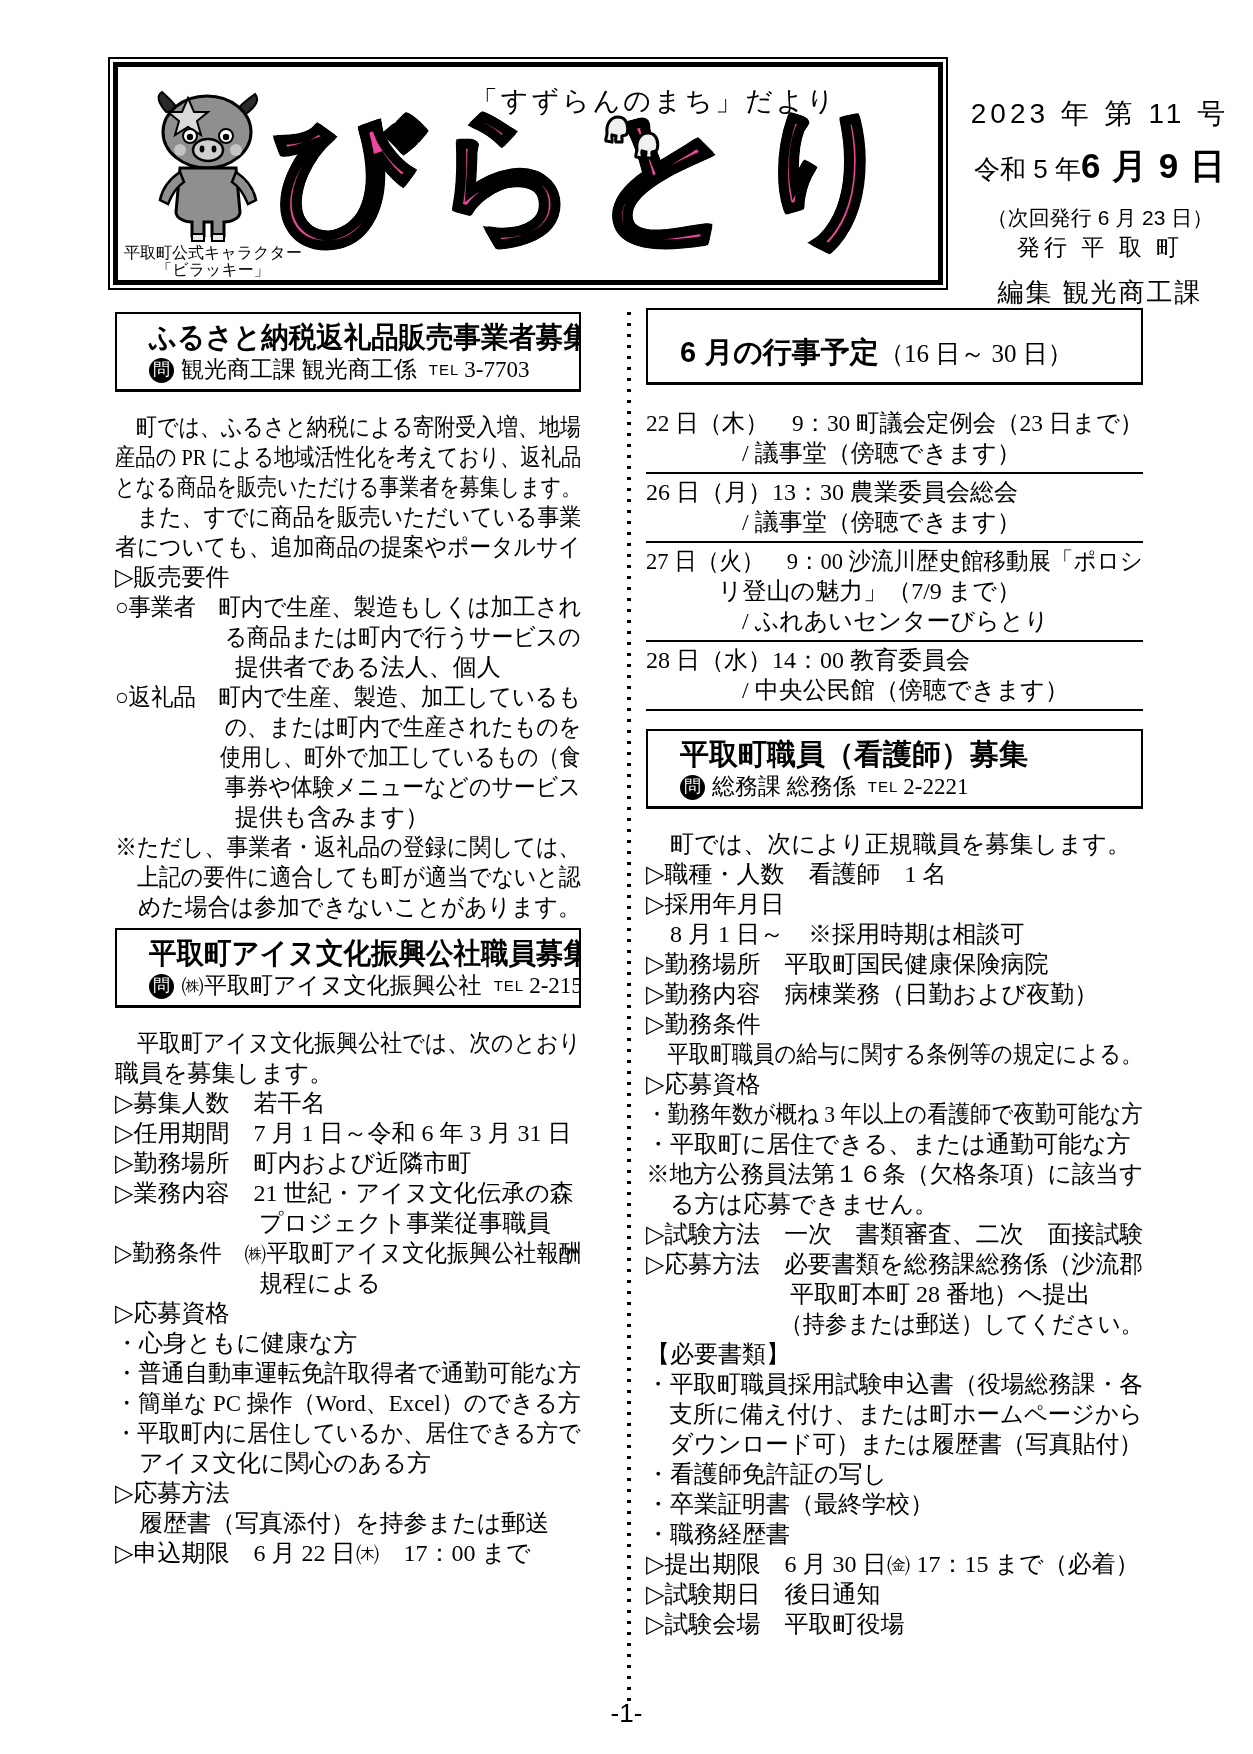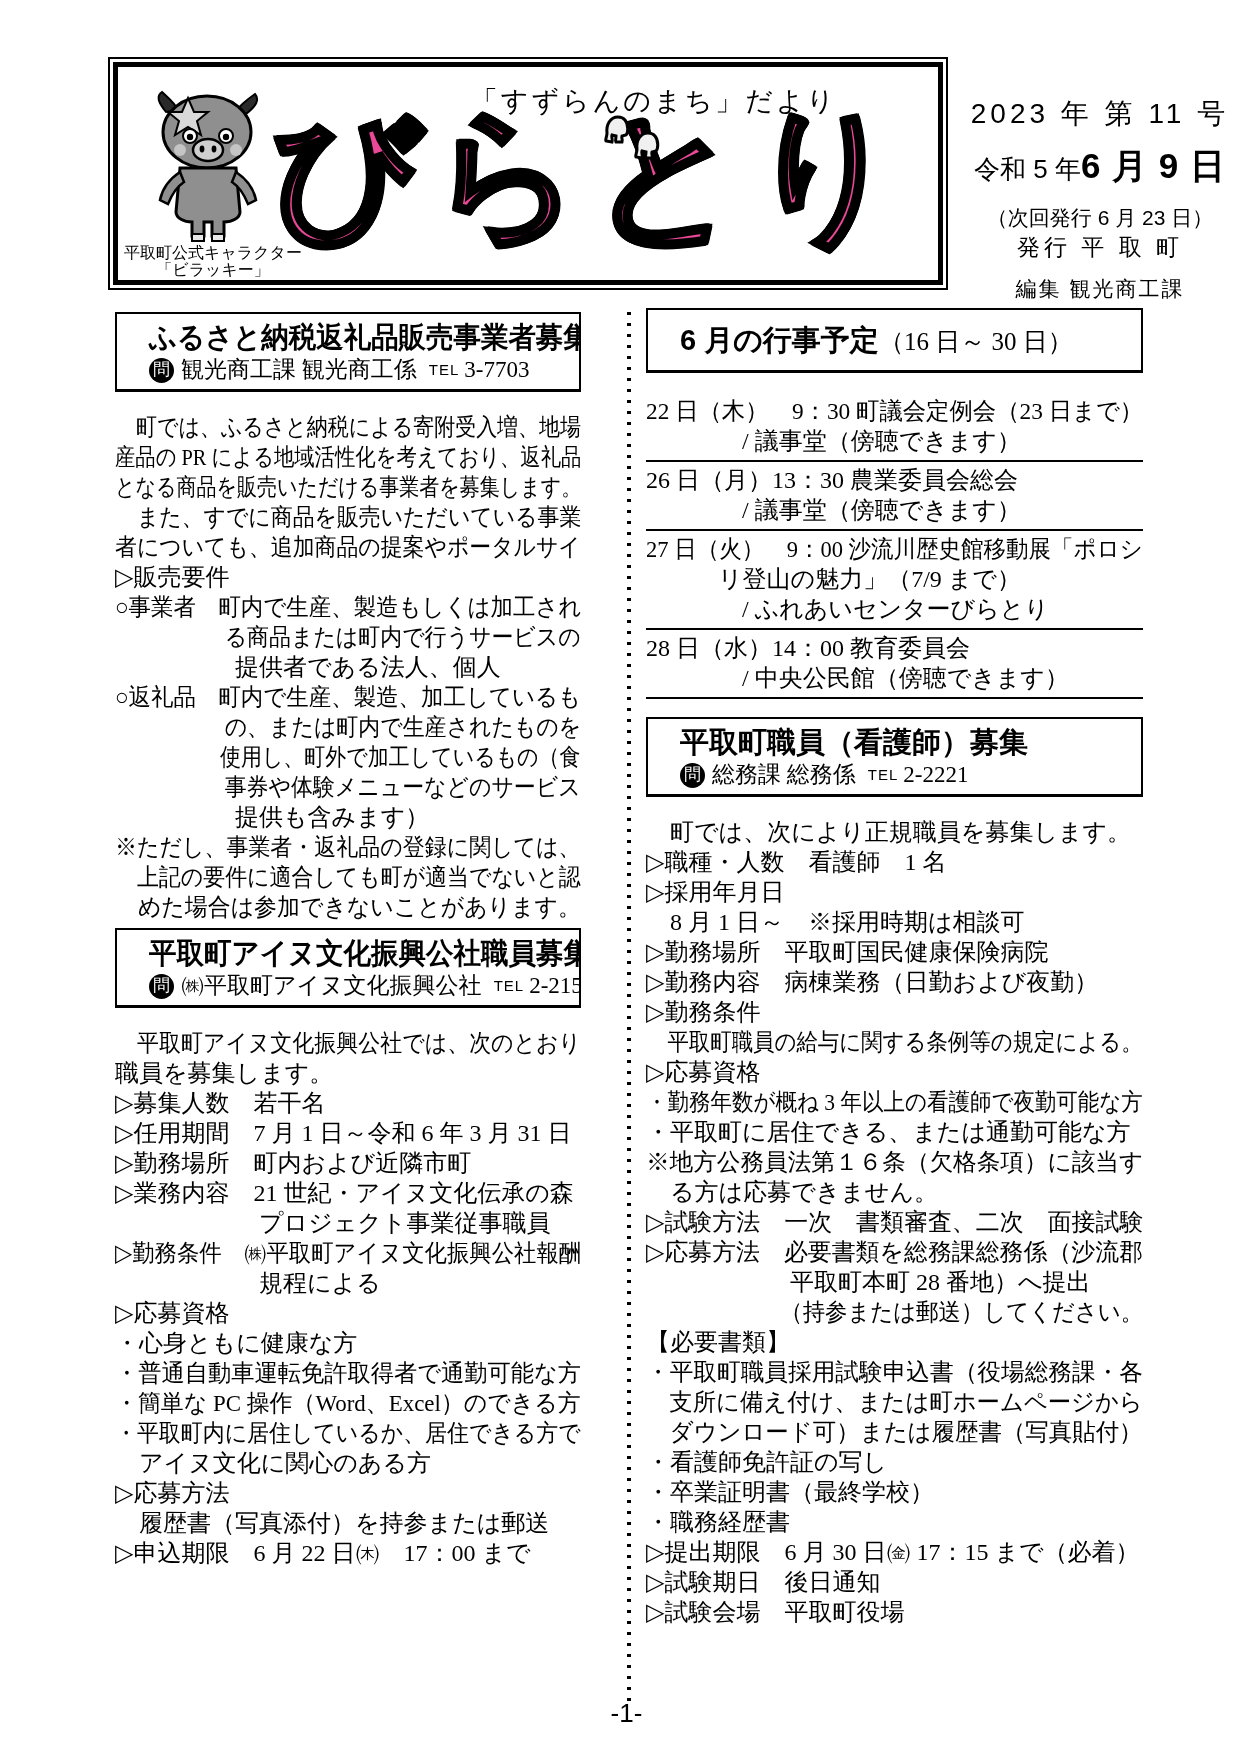--- a/index.html
+++ b/index.html
@@ -25,21 +25,21 @@
                   font-family:"Liberation Sans","DejaVu Sans",sans-serif;font-size:16px;line-height:17px;}
 
   
   .issue-block{position:absolute;left:952px;top:95px;width:296px;text-align:center;
                font-family:"Liberation Sans","DejaVu Sans",sans-serif;}
   .issue-no{font-size:28px;letter-spacing:4px;margin-bottom:10px;}
   .issue-date{font-size:26px;margin-bottom:14px;margin-top:8px;}
   .issue-date b{font-size:35px;letter-spacing:1px;}
   .issue-next{font-size:21px;}
   .issue-pub{font-size:23px;letter-spacing:4px;margin-bottom:12px;}
-  .issue-edit{font-size:21px;letter-spacing:2px;}
+  .issue-edit{font-size:26px;letter-spacing:2px;}
 
   
   .columns{position:absolute;left:115px;top:308px;width:1028px;}
   .col-left{position:absolute;left:0;top:4px;width:466px;}
   .divider{position:absolute;left:512px;top:0;width:4px;height:1395px;
            background-image:radial-gradient(circle,#000 1.8px,transparent 2px);
            background-size:4px 11px;background-repeat:repeat-y;}
   .col-right{position:absolute;left:531px;top:0;width:497px;}
 
   
@@ -188,21 +188,21 @@
         </div>
 
     </div>
 
     <div class="divider"></div>
 
     <div class="col-right">
 
       <div class="sec-head">
         <div class="sec-bar"></div>
-        <div class="sec-head-content" style="padding-top:12px;padding-bottom:10px;">
+        <div class="sec-head-content" style="padding-top:24px;padding-bottom:10px;">
           <div class="sec-title fitline"><span>6 月の行事予定</span><span class="sub">（16 日～ 30 日）</span></div>
         </div>
       </div>
 
       <div>
         <div class="event">
           <div class="event-lines">
               <div class="tline" style="transform-origin: left center; transform: scaleX(0.972603);">22 日（木）　9：30 町議会定例会（23 日まで）</div>
               <div class="tline">　　　　/ 議事堂（傍聴できます）</div>
             </div>

